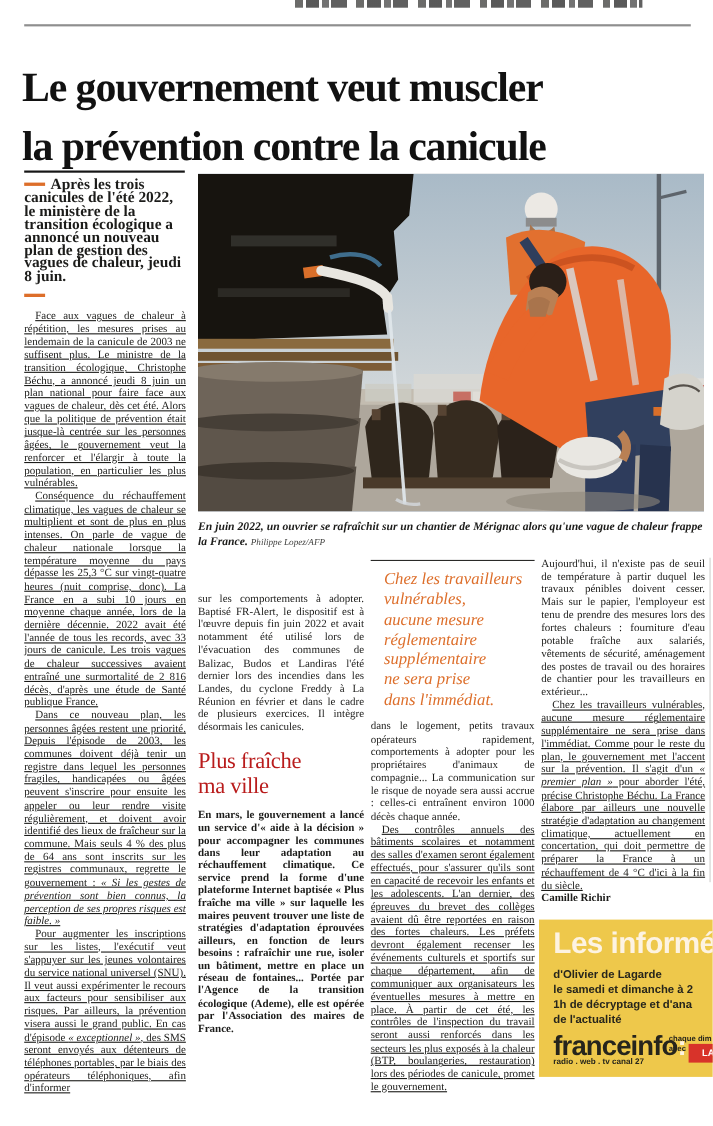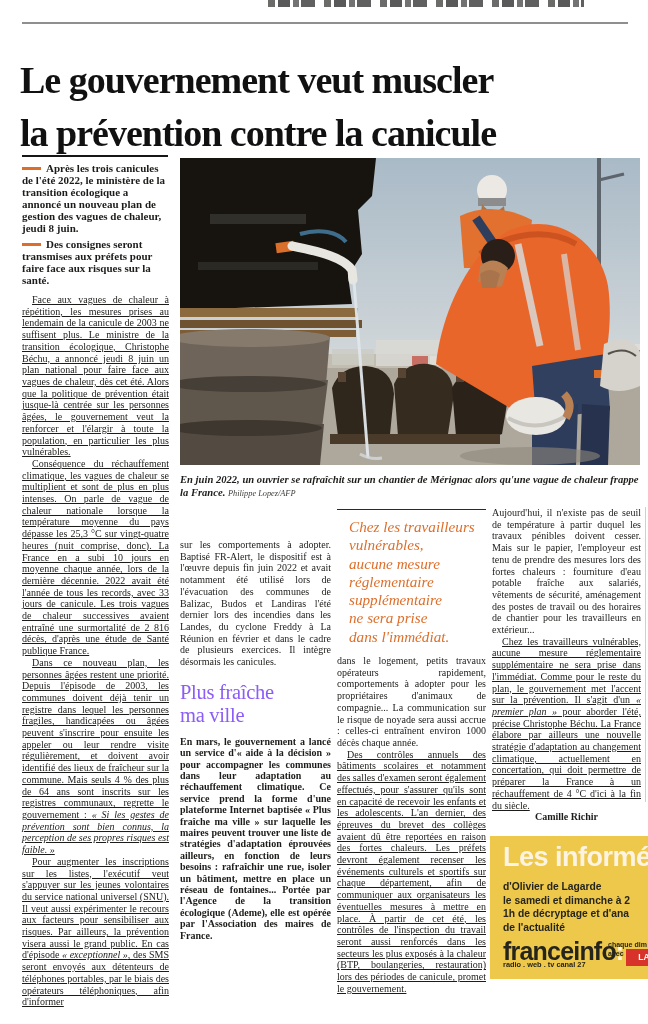--- a/index.html
+++ b/index.html
@@ -28,50 +28,50 @@
   }
 
   .intro-rule{left:22px;top:155px;width:146px;height:2px;background:#161616;}
 
   .col{font-size:10px;line-height:11.7px;text-align:justify;-webkit-hyphens:auto;hyphens:auto;}
   .col p{margin:0;}
   .col p.indent{text-indent:10px;text-decoration:underline;}
 
   .left-col{left:22px;top:163px;width:147px;}
   .intro p{
-    font-size:11px;line-height:11.9px;font-weight:700;text-align:left;margin-bottom:5px;font-family:Liberation Serif, serif;
+    font-size:14px;line-height:11.9px;font-weight:700;text-align:left;margin-bottom:5px;font-family:Liberation Serif, serif;
   }
   .lead-dash{display:inline-block;width:19px;height:3px;background:var(--accent);
     margin-right:5px;vertical-align:0.18em;}
   .left-col .body-start{margin-top:7px;}
 
   .photo-box{left:180px;top:158px;width:460px;height:307px;background:#9aa4ab;overflow:hidden;}
   .photo-box svg{display:block;}
 
   .caption{left:180px;top:473px;width:460px;font-size:10.6px;line-height:13px;}
   .caption .cap-text{font-weight:700;font-style:italic;}
   .caption .cap-credit{font-size:8.3px;font-style:italic;color:#3c3c3a;font-weight:400;}
 
   .col2{left:180px;top:507px;width:151px;margin-top:32px;}
   .col3{left:337px;top:507px;width:149px;}
   .col4{left:492px;top:507px;width:149px;}
 
   .subheading{
     font-size:20.5px;line-height:23px;font-weight:400;text-align:left;
-    margin:13px 0 9px 0;letter-spacing:-0.3px;color:#8b5cf6;
+    margin:13px 0 9px 0;letter-spacing:-0.3px;color:#b91c1c;
   }
   .bold-par{font-weight:700;line-height:11.4px;}
 
   .quote-rule{display:block;width:100%;height:1px;background:#2a2a28;margin:2px 0 8px 0;}
   .pull-quote{
     font-size:15.2px;line-height:18.3px;font-style:italic;color:var(--accent);
     text-align:left;letter-spacing:0;margin-bottom:9px;margin-left:12px;
   }
   .after-quote{margin-top:3px;}
-  .byline{font-weight:700;text-align:center;margin-top:2px;}
+  .byline{font-weight:700;text-align:left;margin-top:2px;}
 
   .v-hairline{left:645px;top:507px;width:1px;height:295px;background:#cfcfcd;}
 
   
   .ad{
     left:490px;top:836px;width:158px;height:143px;background:var(--ad-yellow);
     overflow:hidden;font-family:"Liberation Sans", sans-serif;color:var(--ad-dark);
   }
   .ad-title{
     position:absolute;left:13px;top:6px;width:250px;white-space:nowrap;
@@ -97,21 +97,21 @@
 
 <div class="abs headline-rule"></div>
 
 <h1 class="abs headline">Le gouvernement veut muscler<br>la prévention contre la canicule</h1>
 
 <div class="abs intro-rule"></div>
 
 <div class="abs col left-col">
   <div class="intro">
     <p><span class="lead-dash"></span><span>Après les trois canicules de l'été 2022, le ministère de la transition écologique a annoncé un nouveau plan de gestion des vagues de chaleur, jeudi 8 juin.</span></p>
-    <p><span class="lead-dash"></span><span>Des consignes seront transmises aux préfets pour faire face aux risques sur la santé.</span></p>
+    <p><span class="lead-dash"></span></p>
   </div>
   <p class="indent body-start">Face aux vagues de chaleur à répétition, les mesures prises au lendemain de la canicule de 2003 ne suffisent plus. Le ministre de la transition écologique, Christophe Béchu, a annoncé jeudi 8 juin un plan national pour faire face aux vagues de chaleur, dès cet été. Alors que la politique de prévention était jusque-là centrée sur les personnes âgées, le gouvernement veut la renforcer et l'élargir à toute la population, en particulier les plus vulnérables.</p>
   <p class="indent">Conséquence du réchauffement climatique, les vagues de chaleur se multiplient et sont de plus en plus intenses. On parle de vague de chaleur nationale lorsque la température moyenne du pays dépasse les 25,3 °C sur vingt-quatre heures (nuit comprise, donc). La France en a subi 10 jours en moyenne chaque année, lors de la dernière décennie. 2022 avait été l'année de tous les records, avec 33 jours de canicule. Les trois vagues de chaleur successives avaient entraîné une surmortalité de 2 816 décès, d'après une étude de Santé publique France.</p>
   <p class="indent">Dans ce nouveau plan, les personnes âgées restent une priorité. Depuis l'épisode de 2003, les communes doivent déjà tenir un registre dans lequel les personnes fragiles, handicapées ou âgées peuvent s'inscrire pour ensuite les appeler ou leur rendre visite régulièrement, et doivent avoir identifié des lieux de fraîcheur sur la commune. Mais seuls 4 % des plus de 64 ans sont inscrits sur les registres communaux, regrette le gouvernement : <i>« Si les gestes de prévention sont bien connus, la perception de ses propres risques est faible. »</i></p>
   <p class="indent">Pour augmenter les inscriptions sur les listes, l'exécutif veut s'appuyer sur les jeunes volontaires du service national universel (SNU). Il veut aussi expérimenter le recours aux facteurs pour sensibiliser aux risques. Par ailleurs, la prévention visera aussi le grand public. En cas d'épisode <i>« exceptionnel »</i>, des SMS seront envoyés aux détenteurs de téléphones portables, par le biais des opérateurs téléphoniques, afin d'informer</p>
 </div>
 
 <div class="abs photo-box">
   <svg width="460" height="307" viewBox="0 0 460 307" xmlns="http://www.w3.org/2000/svg">
     <defs>

